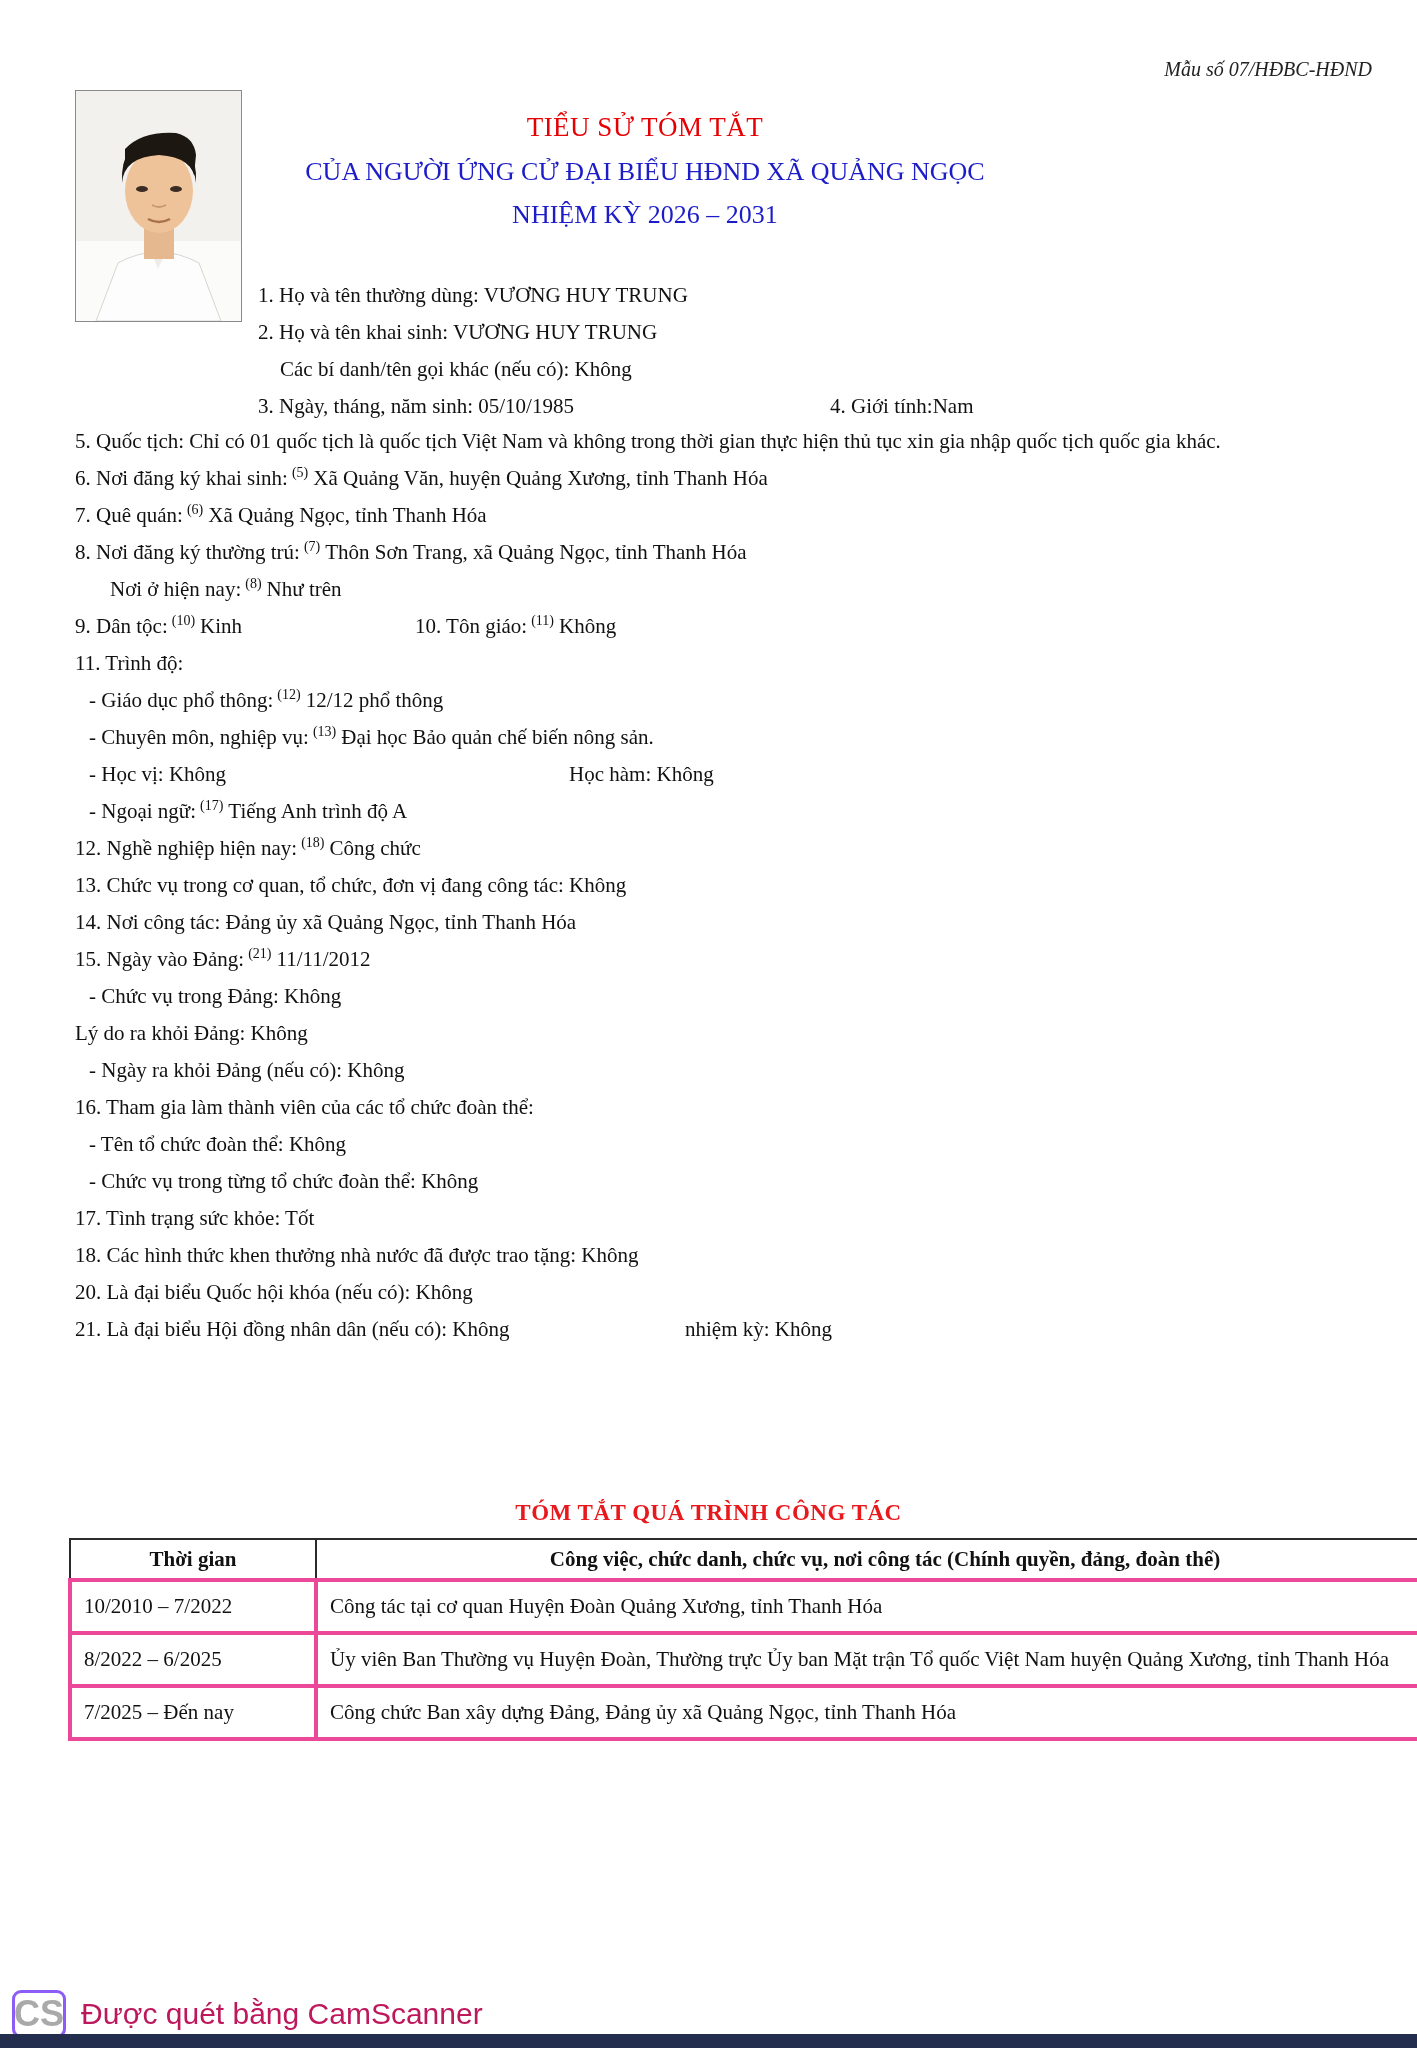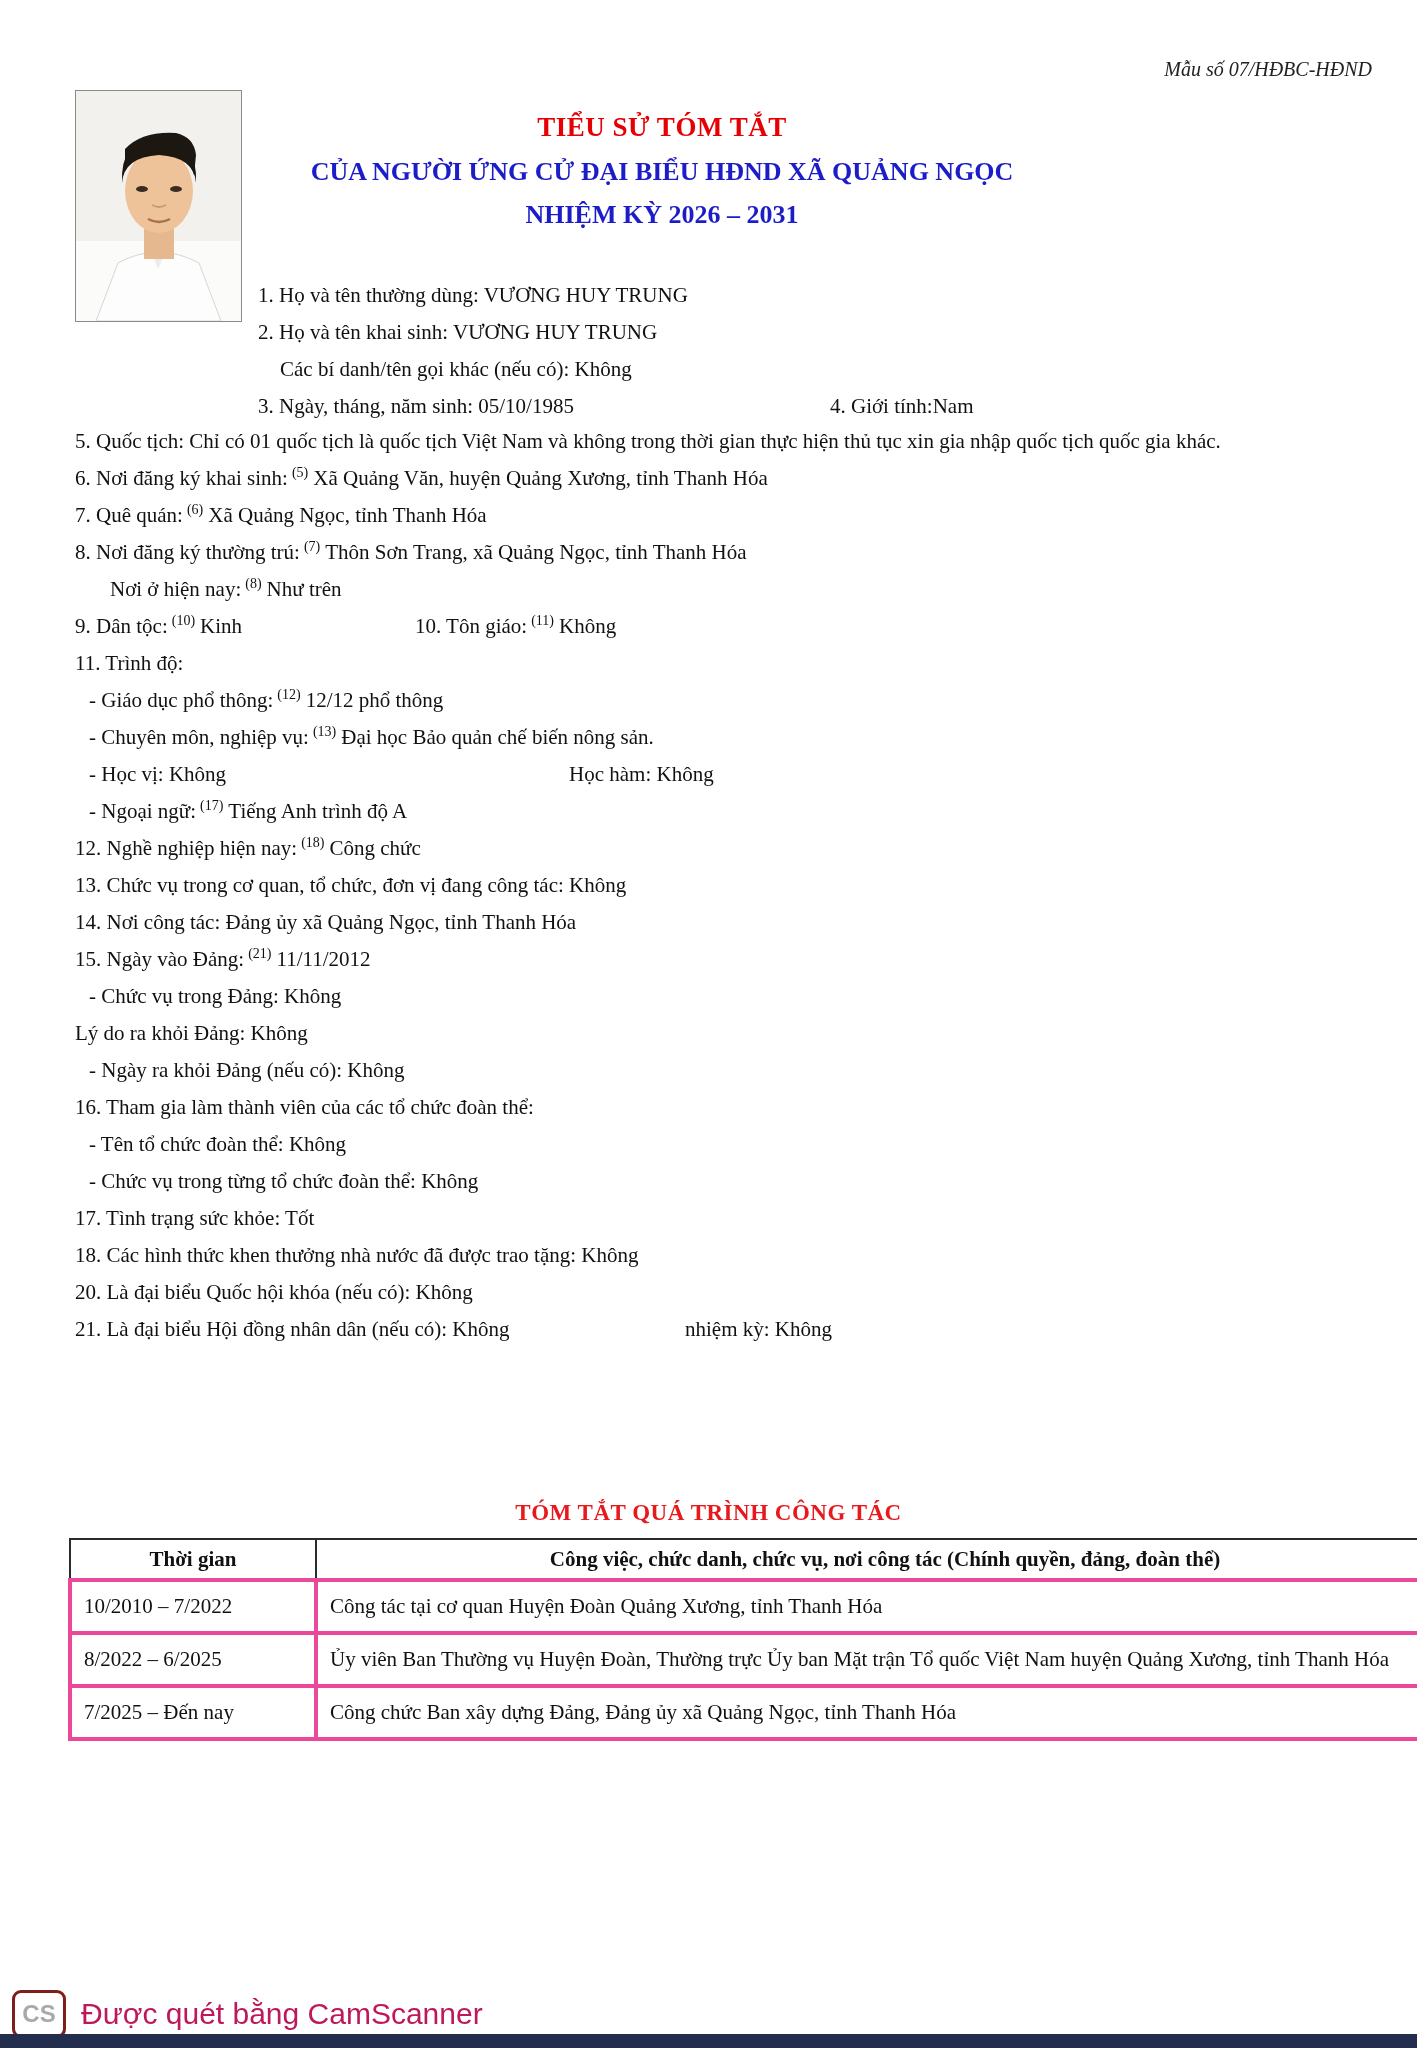--- a/index.html
+++ b/index.html
@@ -3,21 +3,21 @@
 <meta charset="utf-8">
 <style>
   html,body{margin:0;padding:0;background:#ffffff;}
   .page{position:relative;width:1417px;height:2048px;background:#ffffff;overflow:hidden;
         font-family:"Liberation Serif", serif;color:#111;}
   .form-code{position:absolute;top:58px;right:45px;font-style:italic;font-size:20px;color:#222;}
   
   .photo{position:absolute;left:75px;top:90px;width:165px;height:230px;border:1px solid #8a8a8a;
          background:#f7f6f4;overflow:hidden;}
   
-  .title-block{position:absolute;left:0;top:112px;width:1290px;text-align:center;font-weight:bold;margin-left:17px;}
+  .title-block{position:absolute;left:0;top:112px;width:1290px;text-align:center;font-weight:normal;}
   .title-1{font-size:27px;color:#e60004;letter-spacing:.5px;}
   .title-2{font-size:26px;color:#1c1cc8;margin-top:14px;}
   .title-3{font-size:26px;color:#1c1cc8;margin-top:13px;}
   
   .head-fields{position:absolute;left:258px;top:284px;width:900px;font-size:21px;line-height:22px;}
   .ln{margin:0 0 15px 0;}
   .alias{padding-left:22px;}
   .w572{display:inline-block;width:572px;}
   
   .doc{position:absolute;left:75px;top:430px;width:1280px;font-size:21px;line-height:22px;}
@@ -31,22 +31,22 @@
   .section-title{position:absolute;left:0;top:1500px;width:1417px;text-align:center;
                  font-size:23px;font-weight:bold;color:#e8191c;letter-spacing:.5px;}
   table.career{position:absolute;left:68px;top:1538px;width:1388px;border-collapse:collapse;
                font-size:21px;}
   table.career th{border:2px solid #2b2b2b;border-bottom:3px solid #6f6f6f;font-weight:bold;
                   height:34px;text-align:center;padding:2px 8px;}
   table.career td{border:4px solid #ec4899;vertical-align:top;padding:11px 12px;line-height:27px;}
   td.time{width:218px;padding-left:10px;white-space:nowrap;}
   
   .cam{position:absolute;left:12px;top:1990px;display:flex;align-items:center;gap:15px;}
-  .cs-logo{width:48px;height:42px;border:3px solid #7f1d1d;border-radius:9px;background:#fff;
-           color:#a9a9a9;font-family:"Liberation Sans",sans-serif;font-weight:bold;font-size:24px;
+  .cs-logo{width:48px;height:42px;border:3px solid #8b5cf6;border-radius:9px;background:#fff;
+           color:#a9a9a9;font-family:"Liberation Sans",sans-serif;font-weight:bold;font-size:36px;
            display:flex;align-items:center;justify-content:center;position:relative;}
   .cs-foot{position:absolute;left:6px;top:2035px;width:42px;height:10px;background:#b9b9b9;
            border-radius:0 0 8px 8px;}
   .cam-text{font-family:"Liberation Sans",sans-serif;font-size:30px;color:#be185d;}
   .bottom-bar{position:absolute;left:0;bottom:0;width:100%;height:14px;background:#232e4e;}
 </style>
 </head>
 <body>
 
 <div class="page">

